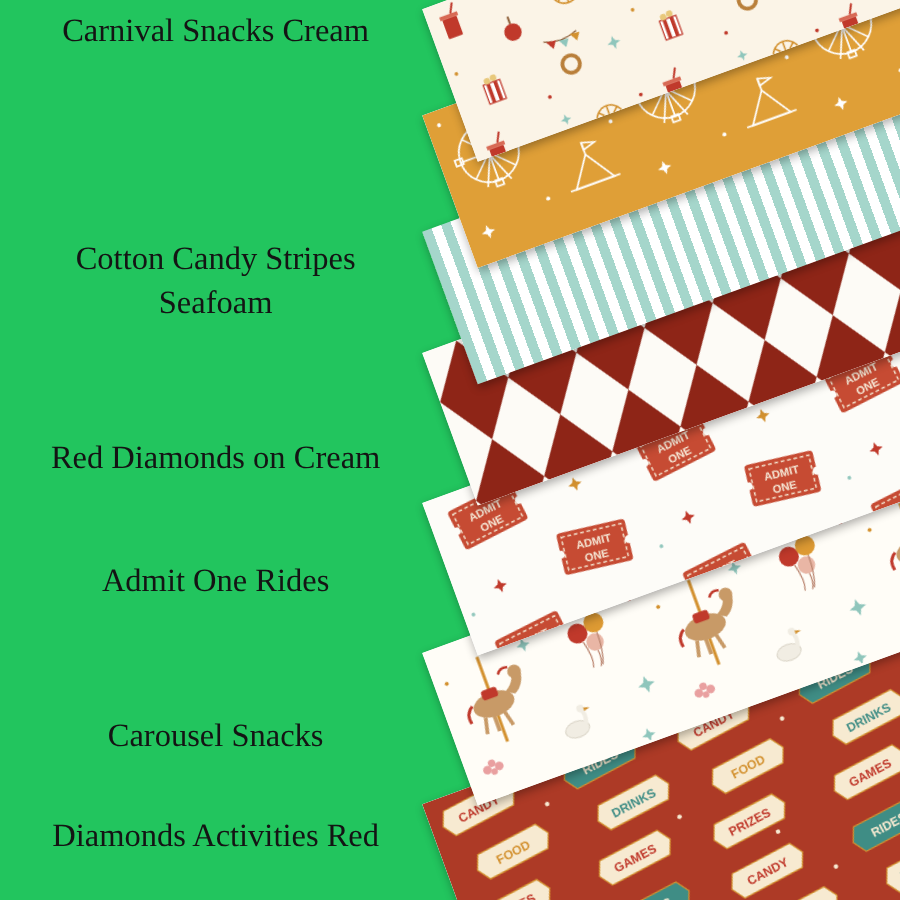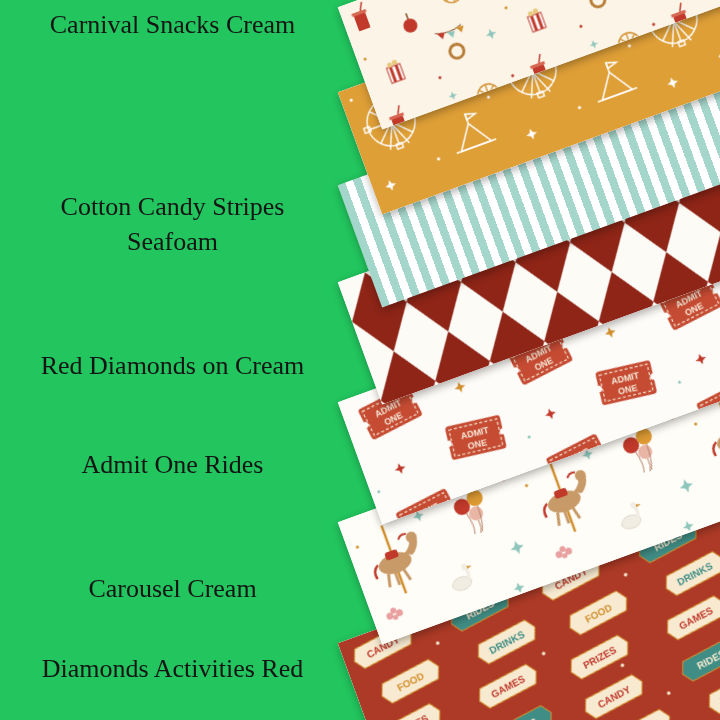--- a/index.html
+++ b/index.html
@@ -255,17 +255,17 @@
     <svg viewBox="0 0 460 290" preserveAspectRatio="none">
         <rect width="460" height="290" fill="url(#pat-activities)"></rect>
       </svg>
   </div>
 
   <div class="labels">
     <div class="swatch-label l1">Carnival Snacks Cream</div>
     <div class="swatch-label l3">Cotton Candy Stripes Seafoam</div>
     <div class="swatch-label l4">Red Diamonds on Cream</div>
     <div class="swatch-label l5">Admit One Rides</div>
-    <div class="swatch-label l6">Carousel Cream</div>
+    <div class="swatch-label l6">Carousel Snacks</div>
     <div class="swatch-label l7">Diamonds Activities Red</div>
   </div>
 
 </div>
 
 </body></html>

